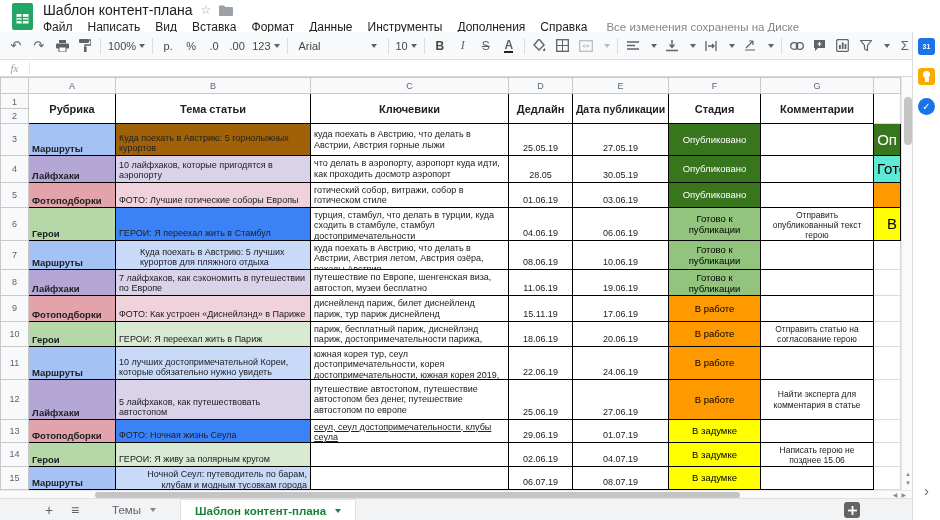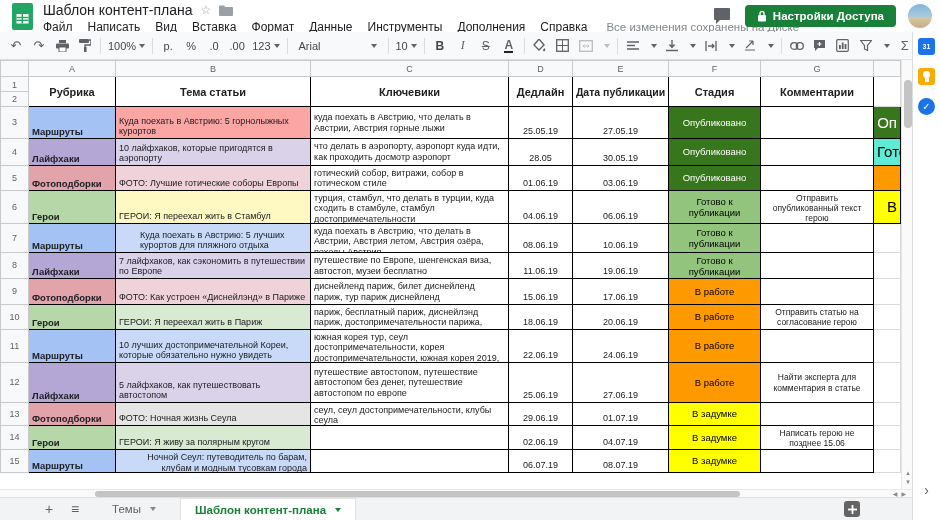--- a/index.html
+++ b/index.html
@@ -130,35 +130,20 @@
         <span class="menu-item">Вид</span>
         <span class="menu-item">Вставка</span>
         <span class="menu-item">Формат</span>
         <span class="menu-item">Данные</span>
         <span class="menu-item">Инструменты</span>
         <span class="menu-item">Дополнения</span>
         <span class="menu-item">Справка</span>
         <span class="save-link">Все изменения сохранены на Диске</span>
       </div>
     </div>
-    <div class="topbar-right">
-      <span class="comment-btn">
-        <svg class="ic" width="18" height="18" viewBox="0 0 18 18">
-          <path d="M2 1 h14 q1 0 1 1 v10 q0 1 -1 1 H7 l-4 4 v-4 H2 q-1 0 -1 -1 V2 q0 -1 1 -1 z" fill="#5f6368"></path>
-        </svg>
-      </span>
-      <span class="share-btn">
-        <svg class="ic" width="10" height="12" viewBox="0 0 10 12">
-          <rect x="1" y="5" width="8" height="6.5" rx="1" fill="#fff"></rect>
-          <path d="M3 5 V3.5 a2 2 0 0 1 4 0 V5" stroke="#fff" stroke-width="1.4" fill="none"></path>
-        </svg>
-        <span>Настройки Доступа</span>
-      </span>
-      <span class="avatar"></span>
-    </div>
   </div>
 
   <div class="belowbar">
     <div class="maincol">
 
       <div class="toolbar">
         <span class="tb-i" style="font-size:13px;">↶</span>
         <span class="tb-i" style="font-size:13px;">↷</span>
         <span class="tb-i">
           <svg class="ic" width="13" height="12" viewBox="0 0 13 12">
@@ -282,20 +267,24 @@
         </span>
           <span class="caret"></span>
         <span class="tb-i" style="font-size:13px;">Σ</span>
           <span class="caret"></span>
         <span class="tb-sep"></span>
 
         <span class="tb-spring"></span>
 
       </div>
 
+      <div class="fbar">
+        <span class="fx">fx</span>
+        <span class="fvalue"></span>
+      </div>
 
       <div class="sheet">
         <table class="grid">
           <colgroup>
             <col style="width:28px">
               <col style="width:87px">
               <col style="width:195px">
               <col style="width:198px">
             <col style="width:64px">
               <col style="width:96px">
@@ -333,21 +322,21 @@
           </tr>
           </tbody>
             <tbody id="grid-body">
               <tr style="height: 32px;">
                 <td class="hdcell">
                   <div class="cw" style="max-height: 30px;">3</div>
                 </td>
                 <td class="blk ca" style="background: rgb(164, 194, 244);">
                   <div class="cw" style="max-height: 30px;">Маршруты</div>
                 </td>
-                <td class="blk cb" style="background: #fca5a5;">
+                <td class="blk cb" style="background: #a16207;">
                   <div class="cw" style="max-height: 30px;">Куда поехать в Австрию: 5 горнолыжных курортов</div>
                 </td>
                 <td class="blk cc">
                   <div class="cw" style="max-height: 30px;">куда поехать в Австрию, что делать в Австрии, Австрия горные лыжи</div>
                 </td>
                 <td class="blk cd">
                   <div class="cw" style="max-height: 30px;">25.05.19</div>
                 </td>
                 <td class="blk cd">
                   <div class="cw" style="max-height: 30px;">27.05.19</div>
@@ -412,21 +401,21 @@
                 <td class="blk cg"></td>
                 <td class="blk ch" style="background: rgb(255, 153, 0); color: rgb(0, 0, 0); text-align: left;"></td>
               </tr>
               <tr style="height: 33px;">
                 <td class="hdcell">
                   <div class="cw" style="max-height: 31px;">6</div>
                 </td>
                 <td class="blk ca" style="background: rgb(182, 215, 168);">
                   <div class="cw" style="max-height: 31px;">Герои</div>
                 </td>
-                <td class="blk cb" style="background: #fef9c3;">
+                <td class="blk cb" style="background: #3b82f6;">
                   <div class="cw" style="max-height: 31px;">ГЕРОИ: Я переехал жить в Стамбул</div>
                 </td>
                 <td class="blk cc">
                   <div class="cw" style="max-height: 31px;">турция, стамбул, что делать в турции, куда сходить в стамбуле, стамбул достопримечательности</div>
                 </td>
                 <td class="blk cd">
                   <div class="cw" style="max-height: 31px;">04.06.19</div>
                 </td>
                 <td class="blk cd">
                   <div class="cw" style="max-height: 31px;">06.06.19</div>
@@ -498,21 +487,21 @@
                 <td class="blk ca" style="background: rgb(226, 163, 171);">
                   <div class="cw" style="max-height: 24px;">Фотоподборки</div>
                 </td>
                 <td class="blk cb" style="background: rgb(239, 210, 218);">
                   <div class="cw" style="max-height: 24px;">ФОТО: Как устроен «Диснейлэнд» в Париже</div>
                 </td>
                 <td class="blk cc">
                   <div class="cw" style="max-height: 24px;">диснейленд париж, билет диснейленд париж, тур париж диснейленд</div>
                 </td>
                 <td class="blk cd">
-                  <div class="cw" style="max-height: 24px;">15.06.19</div>
+                  <div class="cw" style="max-height: 24px;">15.11.19</div>
                 </td>
                 <td class="blk cd">
                   <div class="cw" style="max-height: 24px;">17.06.19</div>
                 </td>
                 <td class="blk cf" style="background: rgb(255, 153, 0); color: rgb(0, 0, 0);">
                   <div class="cw" style="max-height: 24px;">В работе</div>
                 </td>
                 <td class="blk cg"></td>
                 <td class="ch"></td>
               </tr>
@@ -595,25 +584,25 @@
                 </td>
                 <td class="ch"></td>
               </tr>
               <tr style="height: 23px;">
                 <td class="hdcell">
                   <div class="cw" style="max-height: 21px;">13</div>
                 </td>
                 <td class="blk ca" style="background: rgb(226, 163, 171);">
                   <div class="cw" style="max-height: 21px;">Фотоподборки</div>
                 </td>
-                <td class="blk cb" style="background: #e5e5e5; margin-top: 46px;">
+                <td class="blk cb" style="background: #3b82f6; margin-top: 46px;">
                   <div class="cw" style="max-height: 21px;">ФОТО: Ночная жизнь Сеула</div>
                 </td>
                 <td class="blk cc">
-                  <div class="cw" style="max-height: 21px;">сеул, сеул достопримечательности, клубы сеула</div>
+                  <div class="cw" style="max-height: 21px; text-decoration: underline;">сеул, сеул достопримечательности, клубы сеула</div>
                 </td>
                 <td class="blk cd">
                   <div class="cw" style="max-height: 21px;">29.06.19</div>
                 </td>
                 <td class="blk cd">
                   <div class="cw" style="max-height: 21px;">01.07.19</div>
                 </td>
                 <td class="blk cf" style="background: rgb(255, 255, 0); color: rgb(0, 0, 0);">
                   <div class="cw" style="max-height: 21px;">В задумке</div>
                 </td>

